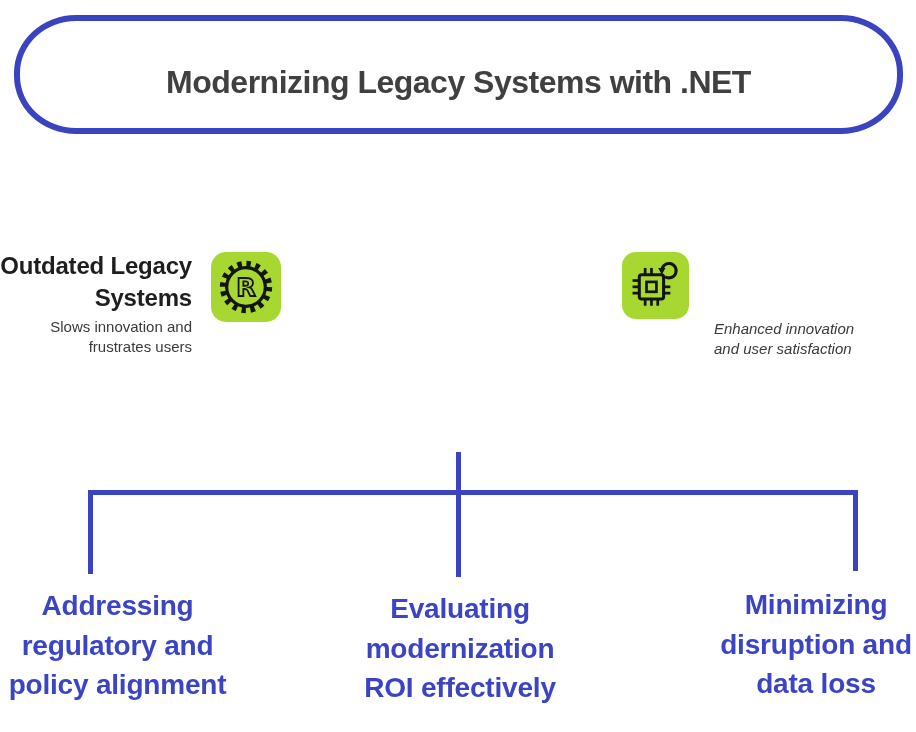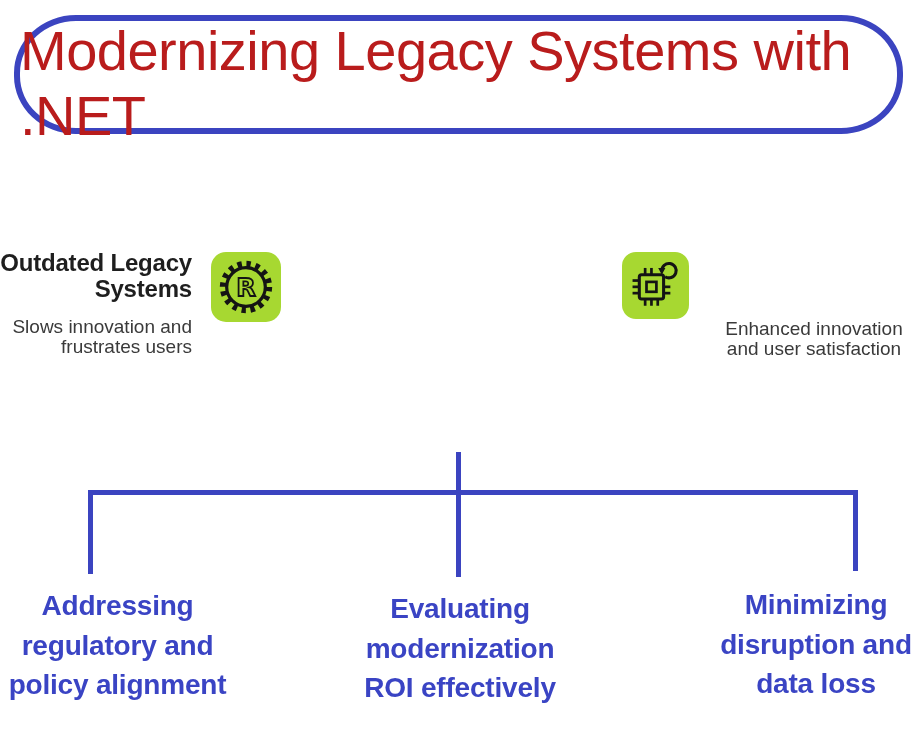--- a/index.html
+++ b/index.html
@@ -23,22 +23,22 @@
   
   .title-box{
     position:absolute;left:14px;top:15px;
     width:889px;height:119px;
     border:6px solid var(--blue);
     border-radius:62px / 58px;
     display:flex;align-items:center;justify-content:center;
   }
   .title-text{
     padding-top:16px;
-    font-size:56px;font-weight:400;
-    color:#b91c1c;
+    font-size:32px;font-weight:700;
+    color:#404040;
     letter-spacing:-0.5px;
   }
 
   
   .hub{
     position:absolute;left:317px;top:172px;
     width:285px;height:257px;
     border:6px solid var(--blue);
     border-radius:50%;
     display:flex;align-items:center;justify-content:center;
@@ -48,32 +48,32 @@
     text-align:center;
     font-size:30px;font-weight:700;
     line-height:44px;
     color:var(--blue-text);
   }
 
   
   .node-title{
     position:absolute;
     font-size:24px;font-weight:700;
-    line-height:26px;color:var(--ink);
+    line-height:32px;color:var(--ink);
     letter-spacing:-0.2px;
   }
   .node-sub{
     position:absolute;
-    font-size:19px;font-weight:400;
+    font-size:15px;font-weight:400;
     line-height:19.5px;color:var(--gray);
   }
   .left-title{left:0;top:250px;width:192px;text-align:right;}
   .left-sub{left:0;top:317px;width:192px;text-align:right;}
   .right-title{left:714px;top:253px;width:200px;text-align:left;line-height:29px;}
-  .right-sub{left:714px;top:319px;width:200px;text-align:center;}
+  .right-sub{left:714px;top:319px;width:200px;text-align:left;font-style:italic;}
 
   .icon-tile{
     position:absolute;
     background:var(--green);
     border-radius:15px;
     display:flex;align-items:center;justify-content:center;
   }
   .icon-left{left:211px;top:252px;width:70px;height:70px;}
   .icon-right{left:622px;top:252px;width:67px;height:67px;border-radius:14px;}
   .icon-tile svg{display:block;}

